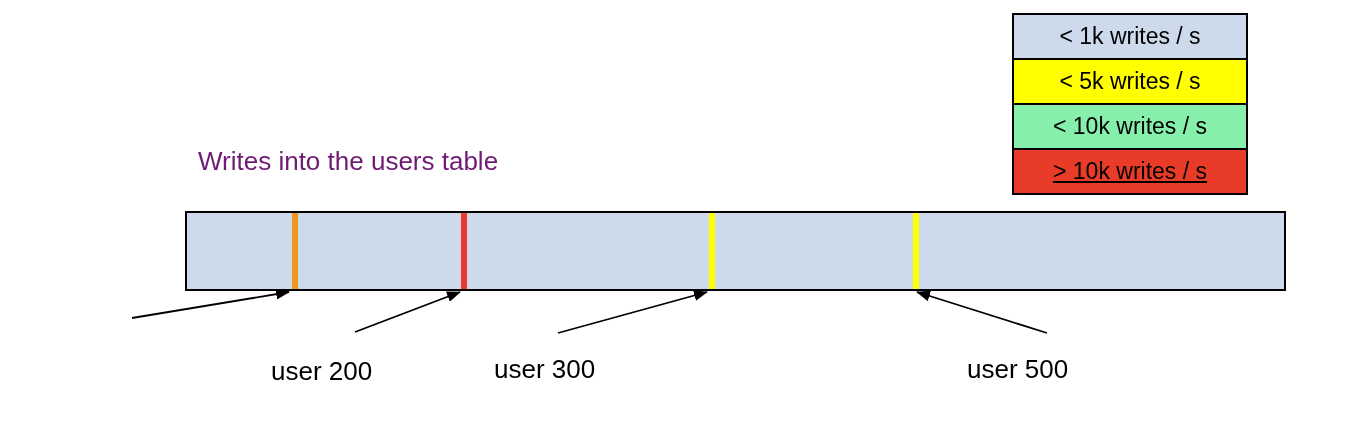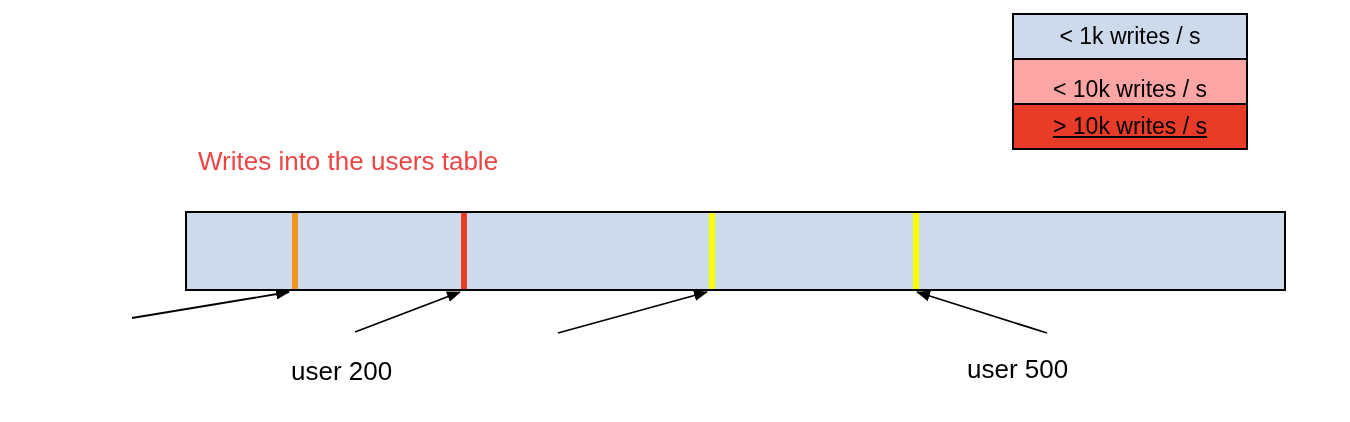--- a/index.html
+++ b/index.html
@@ -13,21 +13,21 @@
     width: 1350px;
     height: 422px;
     background: #ffffff;
     overflow: hidden;
   }
   .title {
     position: absolute;
     left: 198px;
     top: 146px;
     font-size: 26px;
-    color: #ef4444;
+    color: #701a75;
     white-space: nowrap;
   }
   .legend {
     position: absolute;
     left: 1012px;
     top: 13px;
     width: 236px;
   }
   .legend-row {
     box-sizing: border-box;
@@ -75,21 +75,24 @@
 <body>
 
 <div class="canvas">
 
   <div class="title">Writes into the users table</div>
 
   <div class="legend">
     <div class="legend-row" style="background: rgb(204, 218, 236);">
       <span>&lt; 1k writes / s</span>
     </div>
-    <div class="legend-row" style="background: #fca5a5; align-items: flex-end;">
+    <div class="legend-row" style="background: rgb(255, 255, 0);">
+      <span>&lt; 5k writes / s</span>
+    </div>
+    <div class="legend-row" style="background: #86efac;">
       <span>&lt; 10k writes / s</span>
     </div>
     <div class="legend-row" style="background: rgb(232, 60, 40); text-decoration: underline;">
       <span>&gt; 10k writes / s</span>
     </div>
   </div>
 
   <div class="bar" style="background: rgb(204, 218, 236);">
     <div class="marker" style="left: 105px; background: rgb(240, 149, 30);"></div>
     <div class="marker" style="left: 274px; background: rgb(232, 60, 40);"></div>
@@ -102,16 +105,17 @@
       <marker id="ah" markerUnits="userSpaceOnUse" markerWidth="14" markerHeight="11" refX="13" refY="5.5" orient="auto">
         <path d="M0,0 L14,5.5 L0,11 Z" fill="#000000"></path>
       </marker>
     </defs>
     <line x1="132" y1="318" x2="289" y2="292" stroke="#000000" stroke-width="1.8" marker-end="url(#ah)"></line>
     <line x1="355" y1="332" x2="460" y2="292" stroke="#000000" stroke-width="1.8" marker-end="url(#ah)"></line>
     <line x1="558" y1="333" x2="707" y2="292" stroke="#000000" stroke-width="1.8" marker-end="url(#ah)"></line>
     <line x1="1047" y1="333" x2="917" y2="292" stroke="#000000" stroke-width="1.8" marker-end="url(#ah)"></line>
   </svg>
 
-  <div class="user-label" style="left:291px; top:356px">user 200</div>
+  <div class="user-label" style="left:271px; top:356px">user 200</div>
+  <div class="user-label" style="left:494px; top:354px">user 300</div>
   <div class="user-label" style="left:967px; top:354px">user 500</div>
 
 </div>
 
 </body></html>

